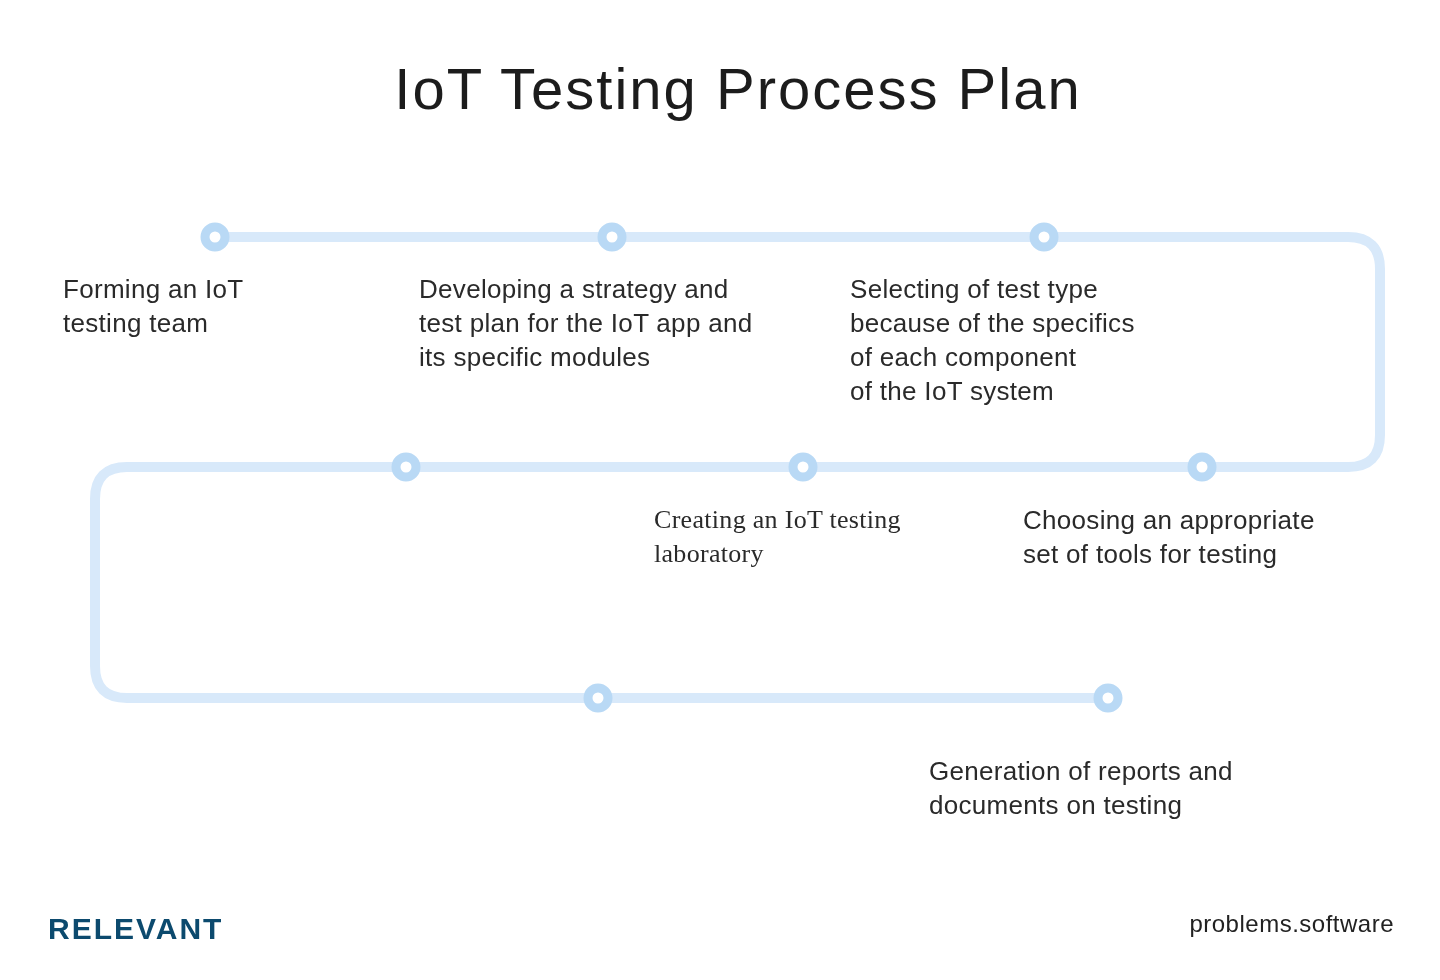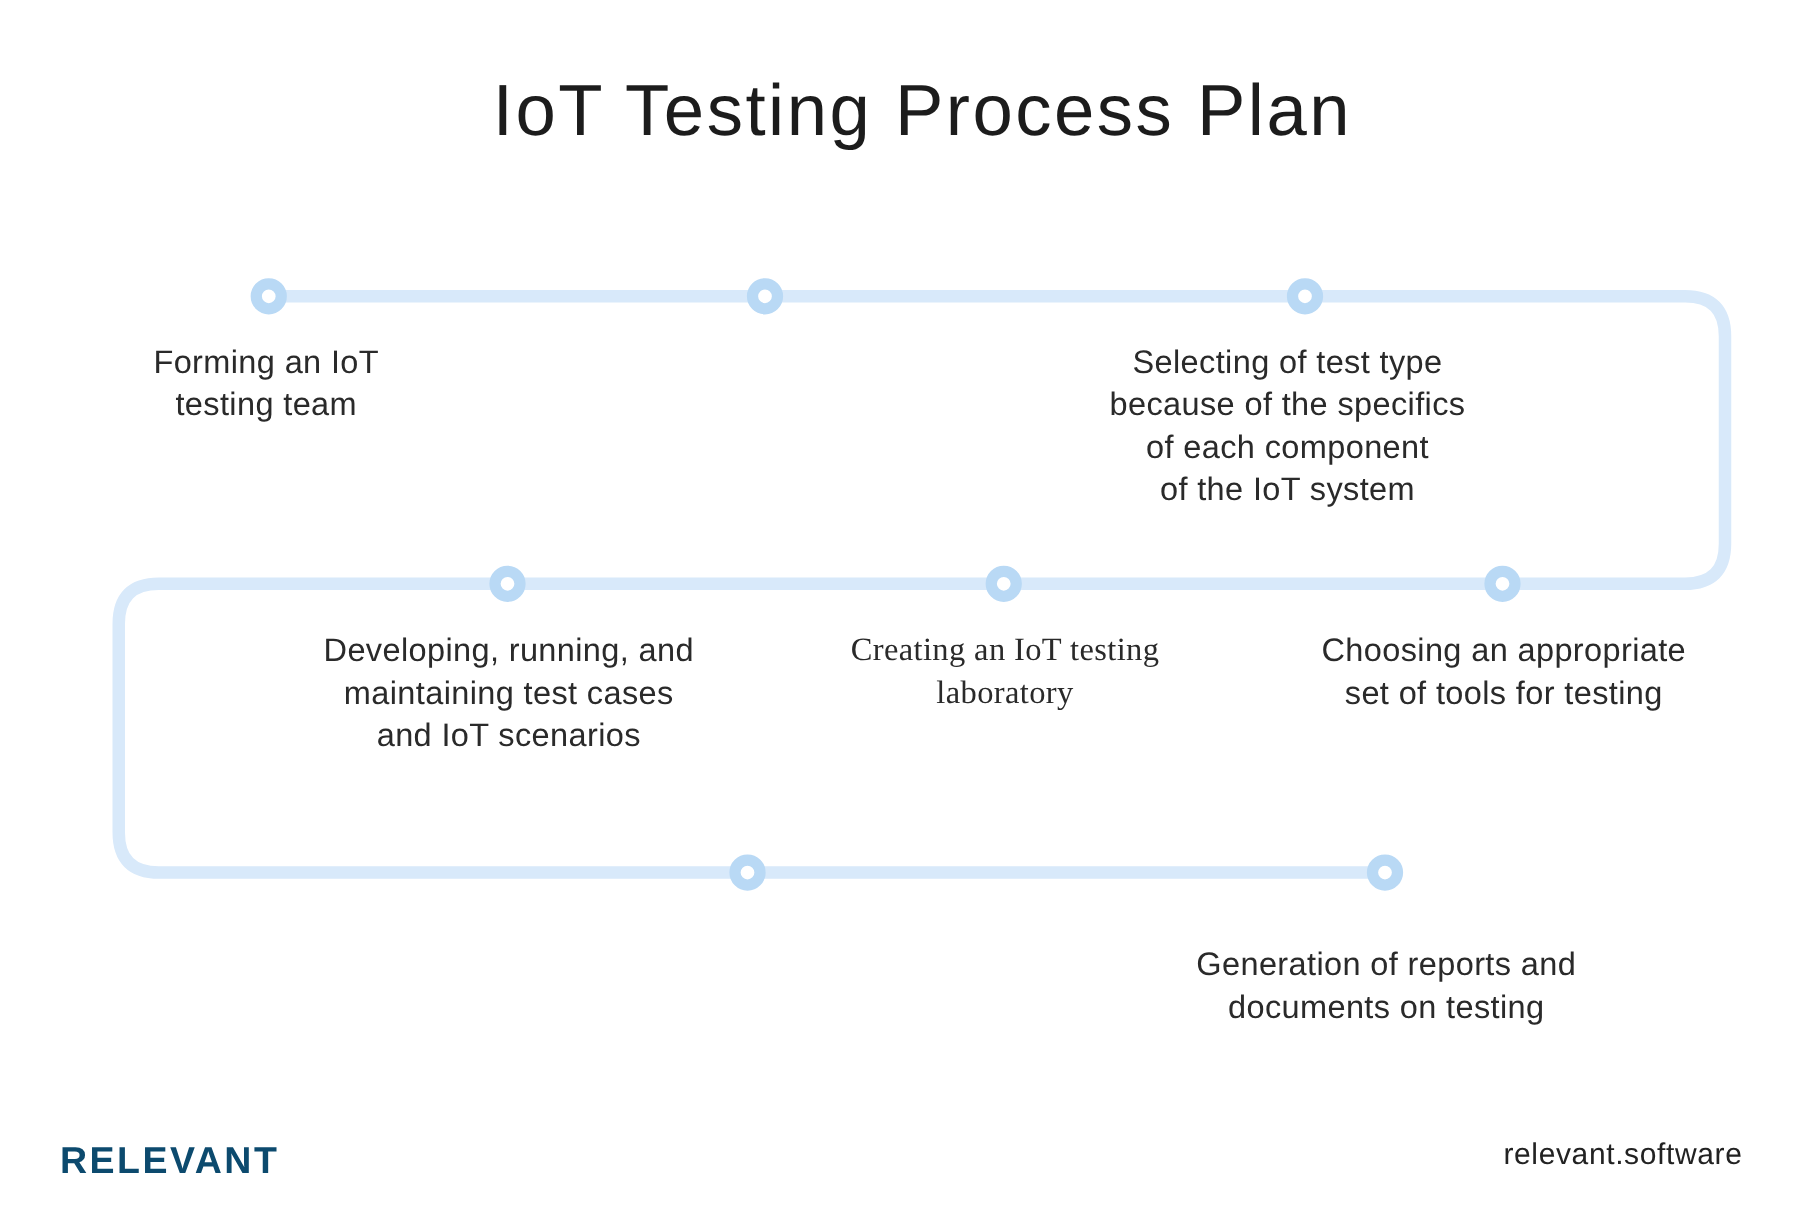--- a/index.html
+++ b/index.html
@@ -21,21 +21,21 @@
     font-size:58px;line-height:66px;font-weight:300;
     letter-spacing:2px;color:var(--title-text);padding-left:36px;
   }
 
   svg.timeline{position:absolute;left:0;top:0;}
   .timeline-path{fill:none;stroke:var(--line);stroke-width:10;}
   .timeline-dot{fill:var(--dot-fill);stroke:var(--dot-ring);stroke-width:9;}
 
   .step{
     position:absolute;
-    text-align:center;
+    text-align:left;
     font-size:26px;line-height:34px;font-weight:400;
     color:var(--text);
     white-space:pre-line;
     letter-spacing:0.3px;
   }
 
   .footer-logo{
     position:absolute;left:48px;top:912px;
     font-size:30px;font-weight:700;letter-spacing:2px;color:#0c4a6e;
   }
@@ -68,36 +68,36 @@
     <circle class="timeline-dot" cx="406" cy="467" r="10"></circle>
     <circle class="timeline-dot" cx="803" cy="467" r="10"></circle>
     <circle class="timeline-dot" cx="1202" cy="467" r="10"></circle>
     <circle class="timeline-dot" cx="598" cy="698" r="10"></circle>
     <circle class="timeline-dot" cx="1108" cy="698" r="10"></circle>
   </svg>
 
   <div class="step" style="left:63px;  top:272px; width:300px;">Forming an IoT
 testing team</div>
 
+  <div class="step" style="left:419px; top:272px; width:400px;">Developing a strategy and
+test plan for the IoT app and
+its specific modules</div>
 
   <div class="step" style="left:850px; top:272px; width:360px;">Selecting of test type
 because of the specifics
 of each component
 of the IoT system</div>
 
-  <div class="step" style="left:232px; top:503px; width:350px;">Developing, running, and
-maintaining test cases
-and IoT scenarios</div>
 
   <div class="step" style="left:654px; top:503px; width:300px;font-family:Liberation Serif, serif;">Creating an IoT testing
 laboratory</div>
 
   <div class="step" style="left:1023px;top:503px; width:360px;">Choosing an appropriate
 set of tools for testing</div>
 
 
   <div class="step" style="left:929px; top:735px; width:360px;margin-top:19px;">Generation of reports and
 documents on testing</div>
 
   <div class="footer-logo">RELEVANT</div>
-  <div class="footer-site">relevant.software</div>
+  <div class="footer-site">problems.software</div>
 
 </div>
 
 </body></html>

